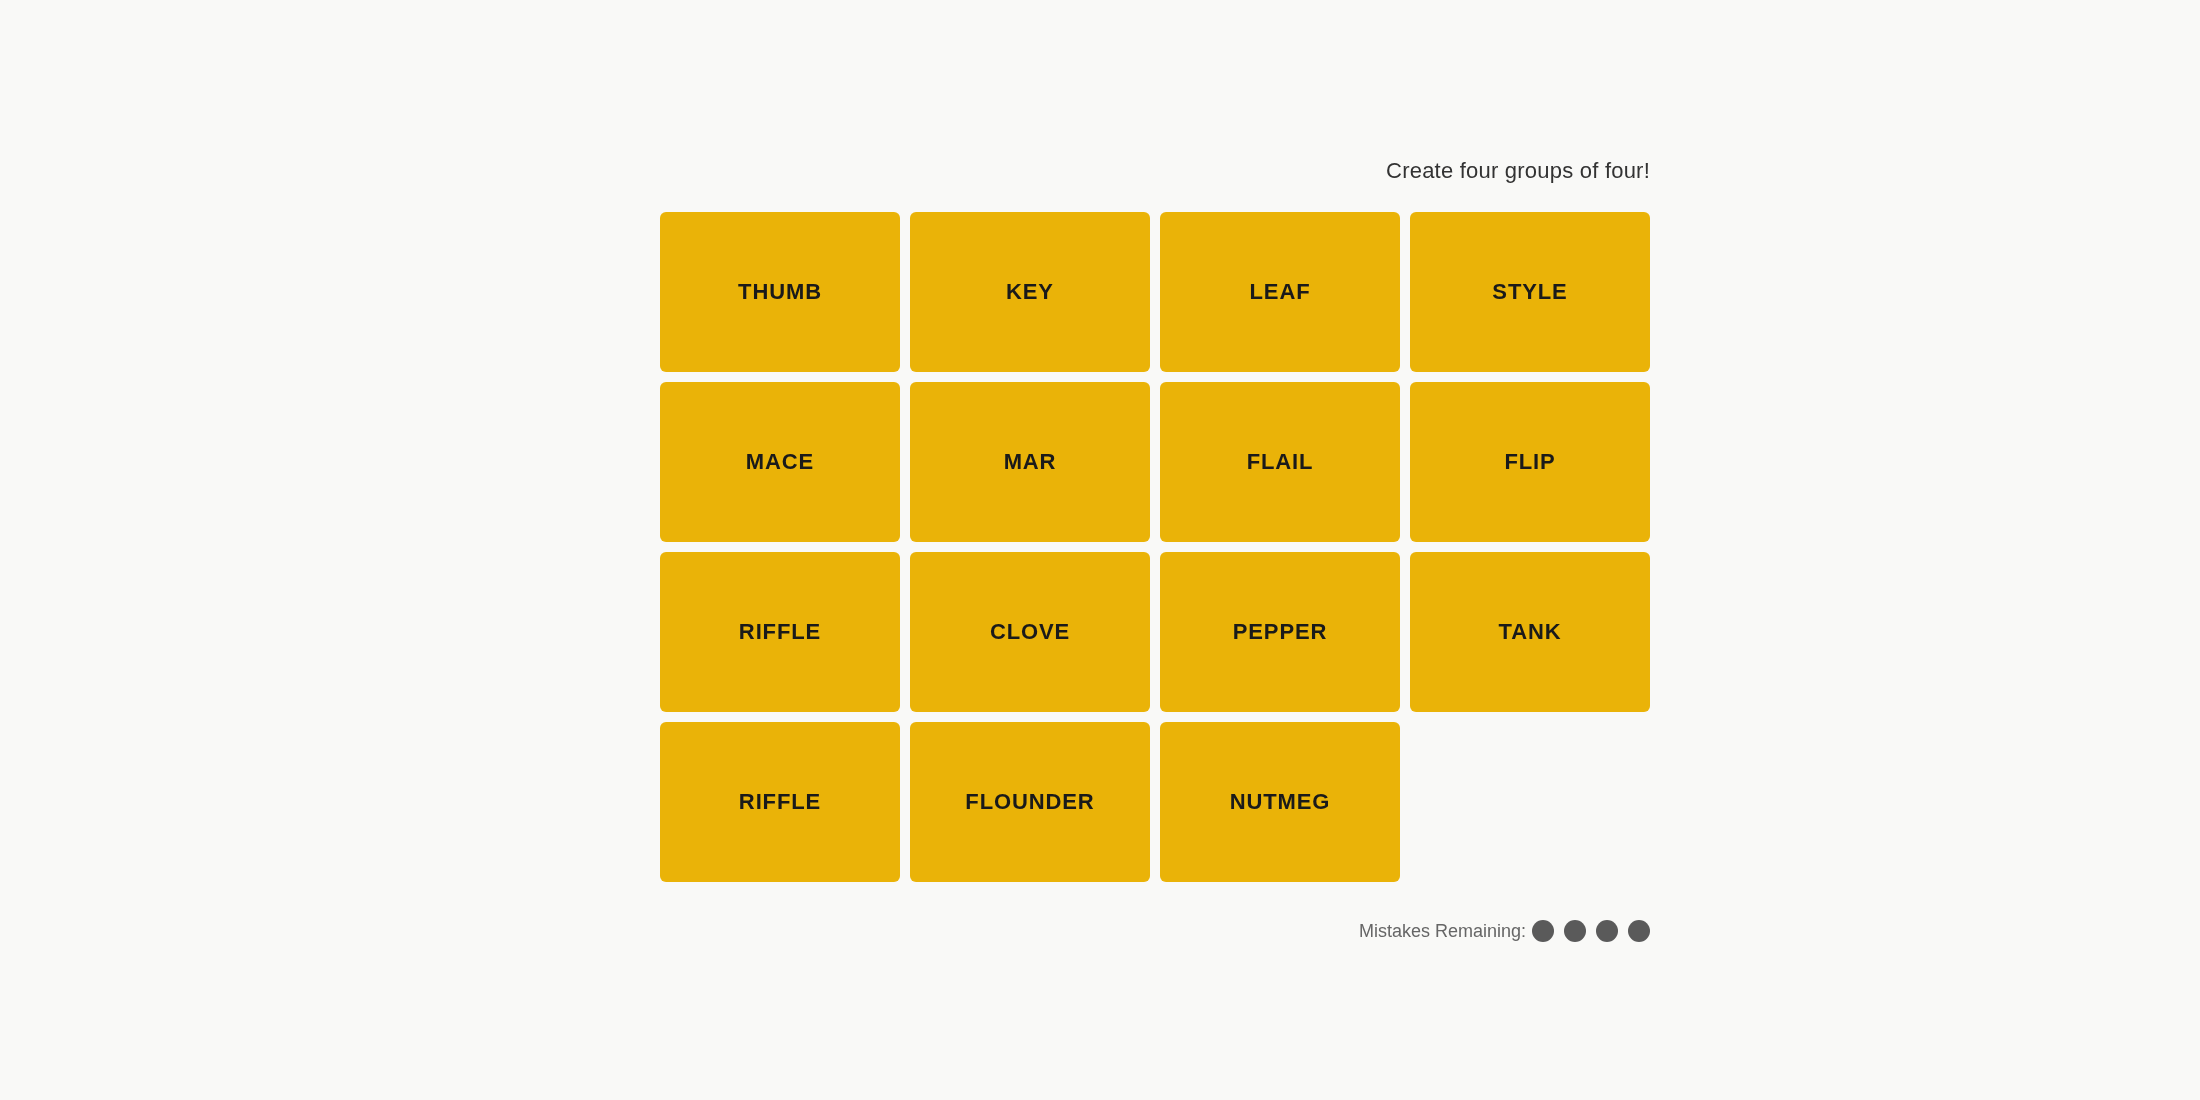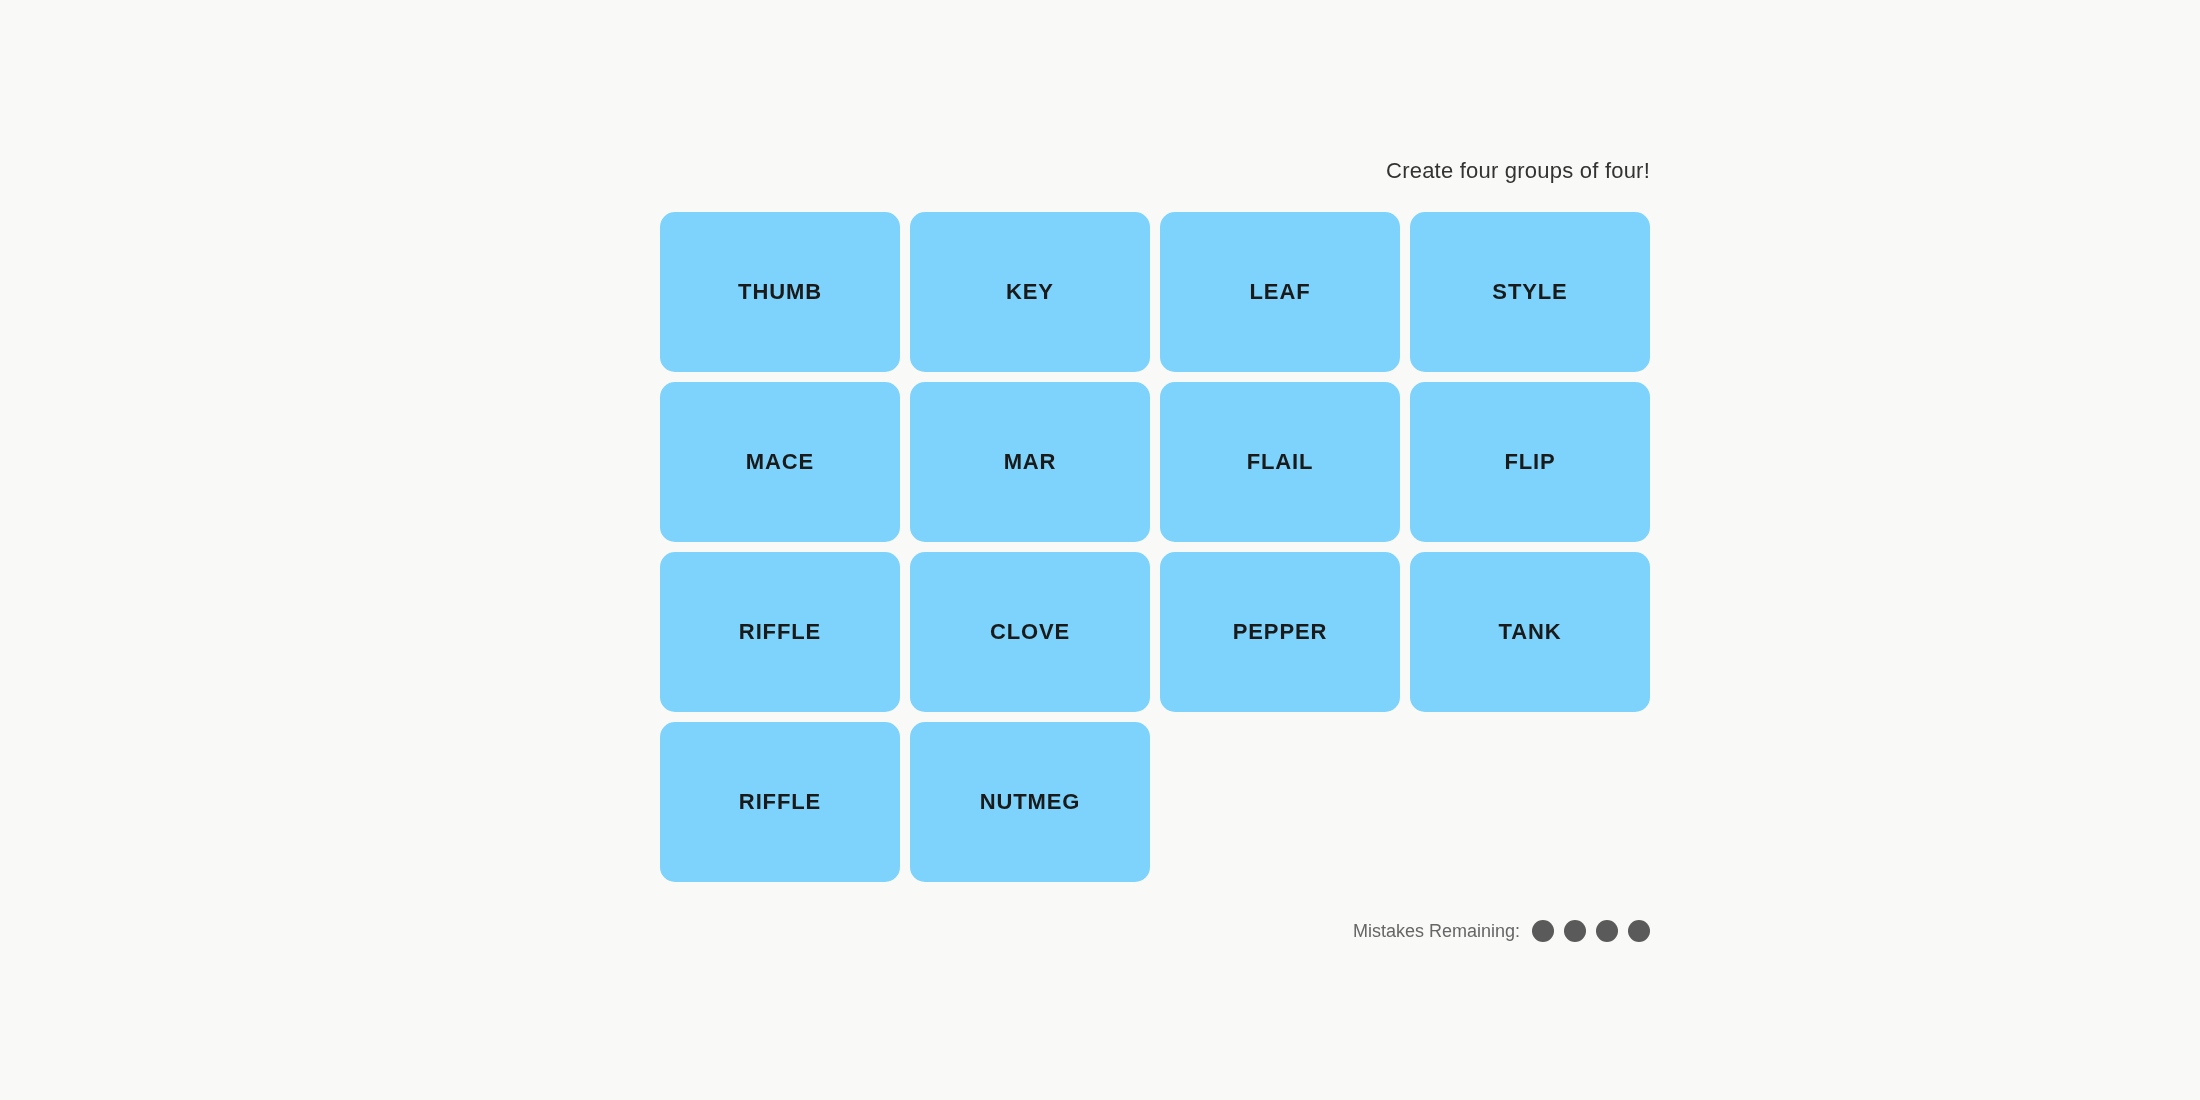--- a/index.html
+++ b/index.html
@@ -36,42 +36,42 @@
     }
 
     .grid {
       display: grid;
       grid-template-columns: repeat(4, 240px);
       grid-template-rows: repeat(4, 160px);
       gap: 10px;
     }
 
     .tile {
-      background-color: #7dd3fc;
-      border-radius: 15px;
+      background-color: #eab308;
+      border-radius: 6px;
       display: flex;
       justify-content: center;
       align-items: center;
       cursor: pointer;
       transition: background-color 0.1s;
       user-select: none;
     }
 
     .tile-label {
       font-size: 22px;
       font-weight: 800;
       color: #1a1a1a;
       letter-spacing: 0.04em;
       text-align: center;
     }
 
     .mistakes-section {
       display: flex;
       align-items: center;
-      gap: 12px;
+      gap: 6px;
       margin-top: 10px;
     }
 
     .mistakes-label {
       font-size: 18px;
       color: #666;
       font-weight: 400;
     }
 
     .mistakes-dots {
@@ -129,20 +129,23 @@
       <div class="tile">
         <span class="tile-label">PEPPER</span>
       </div>
       <div class="tile">
         <span class="tile-label">TANK</span>
       </div>
       <div class="tile">
         <span class="tile-label">RIFFLE</span>
       </div>
       <div class="tile">
+        <span class="tile-label">FLOUNDER</span>
+      </div>
+      <div class="tile">
         <span class="tile-label">NUTMEG</span>
       </div>
     </div>
 
   <div class="mistakes-section">
     <span class="mistakes-label">Mistakes Remaining:</span>
     <div class="mistakes-dots" id="mistakes-dots">
 
     <div class="dot" style="background-color: rgb(90, 90, 90);"></div>
         <div class="dot" style="background-color: rgb(90, 90, 90);"></div>

